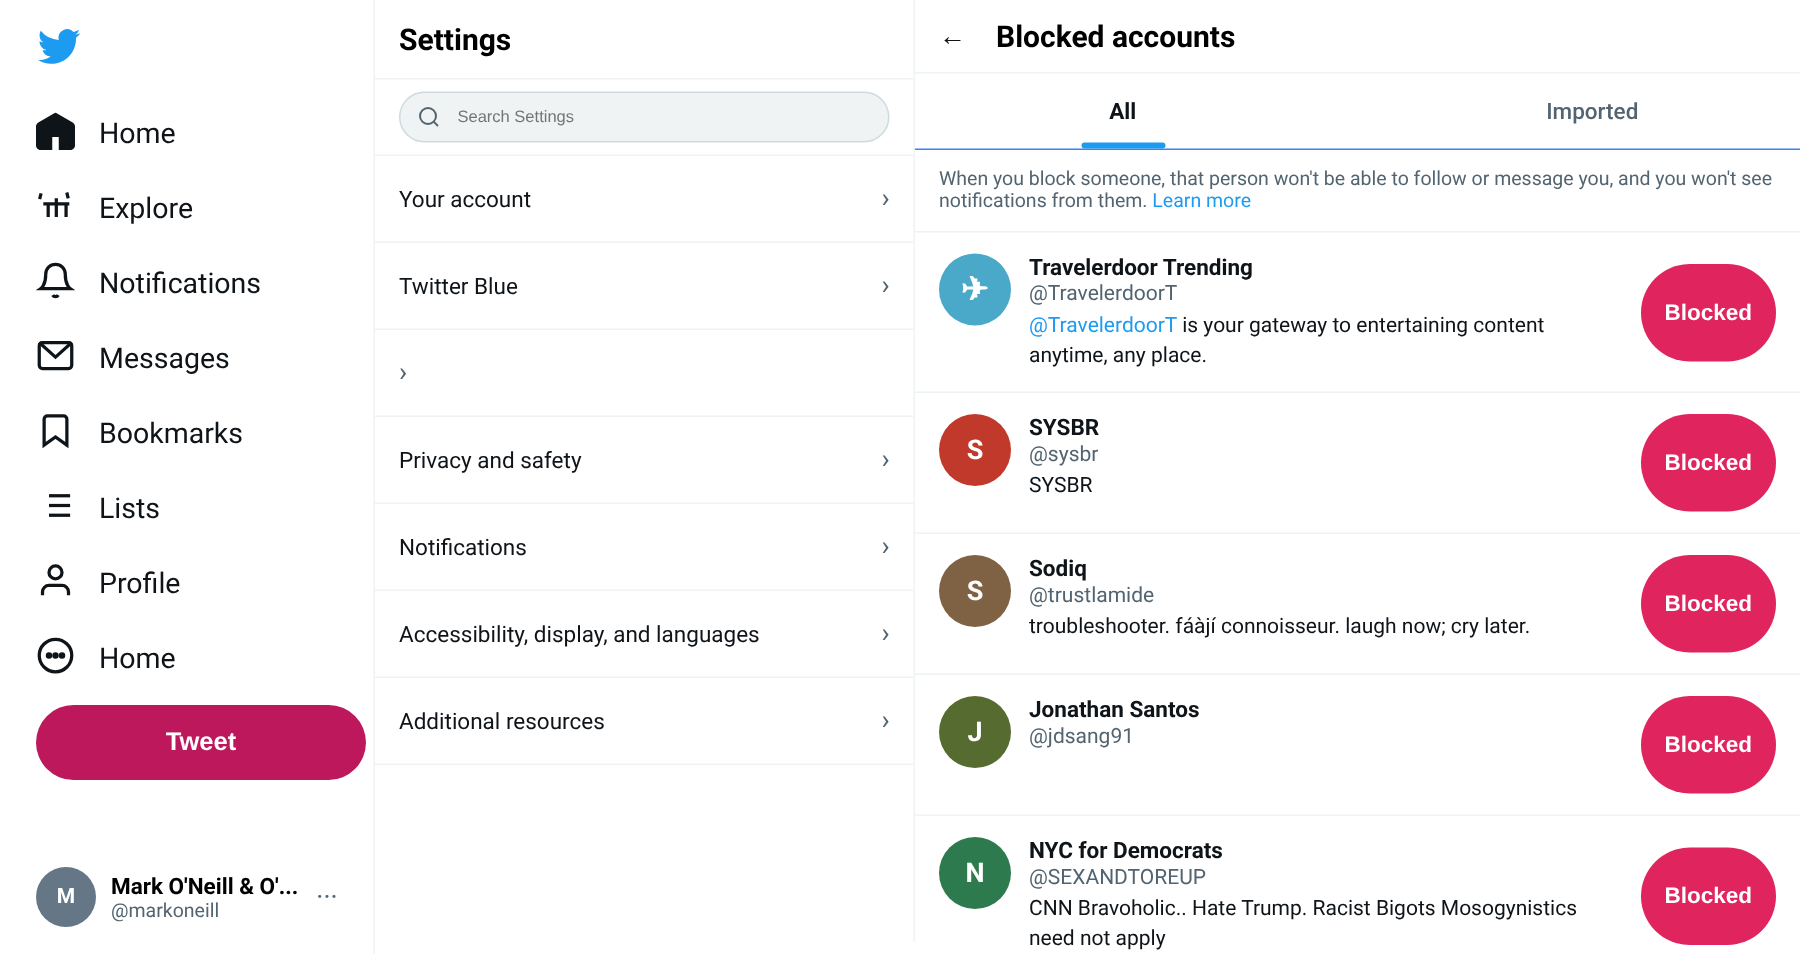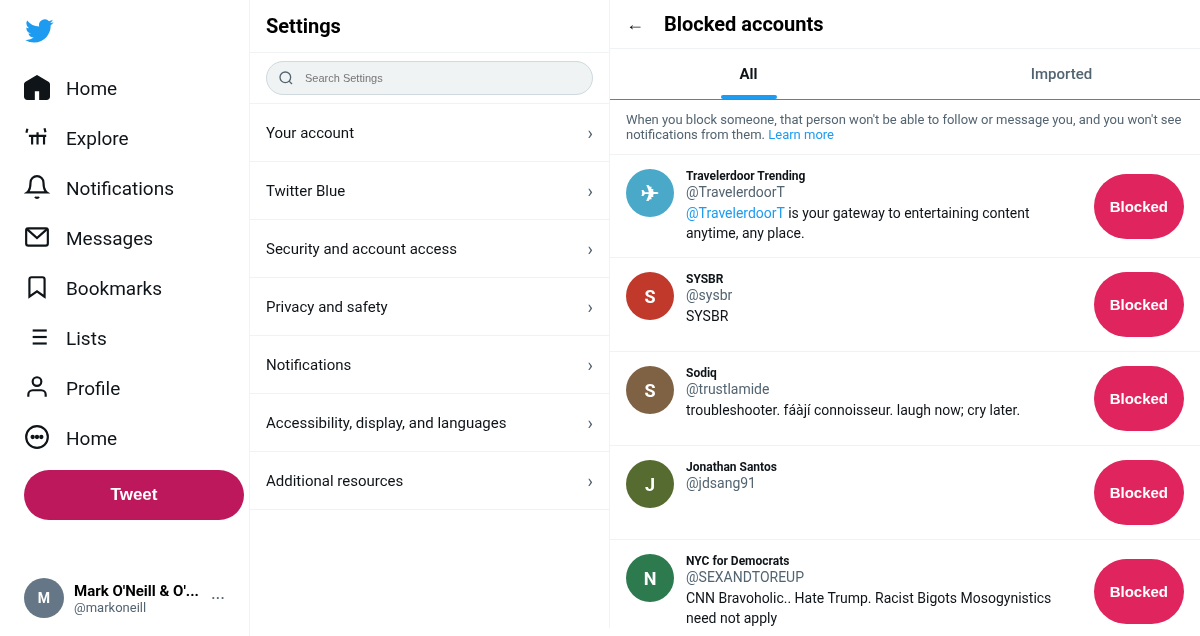--- a/index.html
+++ b/index.html
@@ -201,21 +201,21 @@
       flex-shrink: 0;
       overflow: hidden;
       display: flex;
       align-items: center;
       justify-content: center;
       font-weight: bold;
       color: #fff;
       font-size: 18px;
     }
     .account-details { flex: 1; min-width: 0; }
-    .account-name { font-size: 12px; font-weight: 700; color: #0f1419; }
+    .account-name { font-size: 15px; font-weight: 700; color: #0f1419; }
     .account-handle { font-size: 14px; color: #536471; margin-top: 1px; }
     .account-bio { font-size: 14px; color: #0f1419; margin-top: 4px; line-height: 1.4; }
     .account-bio a { color: #1d9bf0; text-decoration: none; }
     .blocked-btn {
       background: #e0245e;
       color: #fff;
       border: none;
       border-radius: 9999px;
       padding: 24px 16px;
       font-size: 15px;
@@ -340,21 +340,20 @@
   <div id="settings-menu">
       <div class="settings-menu-item">
         <span>Your account</span>
         <span class="chevron-right">›</span>
       </div>
       <div class="settings-menu-item">
         <span>Twitter Blue</span>
         <span class="chevron-right">›</span>
       </div>
       <div class="settings-menu-item">
-        <span>Security and account access</span>
         <span class="chevron-right">›</span>
       </div>
       <div class="settings-menu-item">
         <span>Privacy and safety</span>
         <span class="chevron-right">›</span>
       </div>
       <div class="settings-menu-item">
         <span>Notifications</span>
         <span class="chevron-right">›</span>
       </div>

